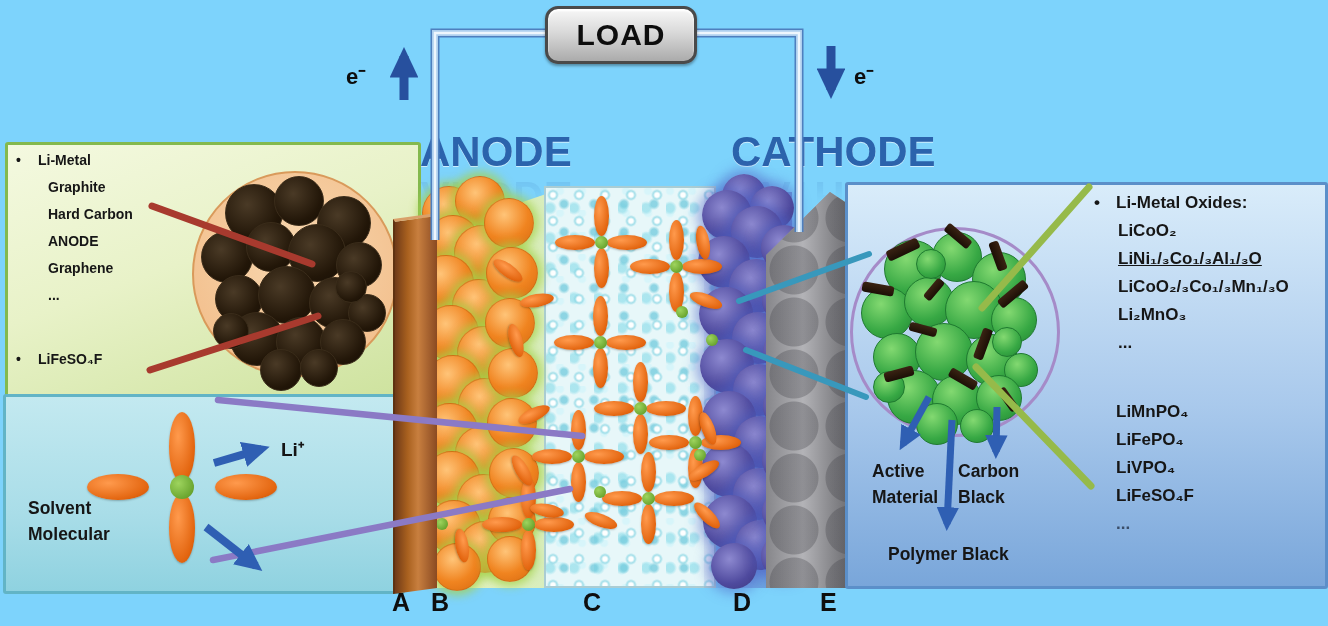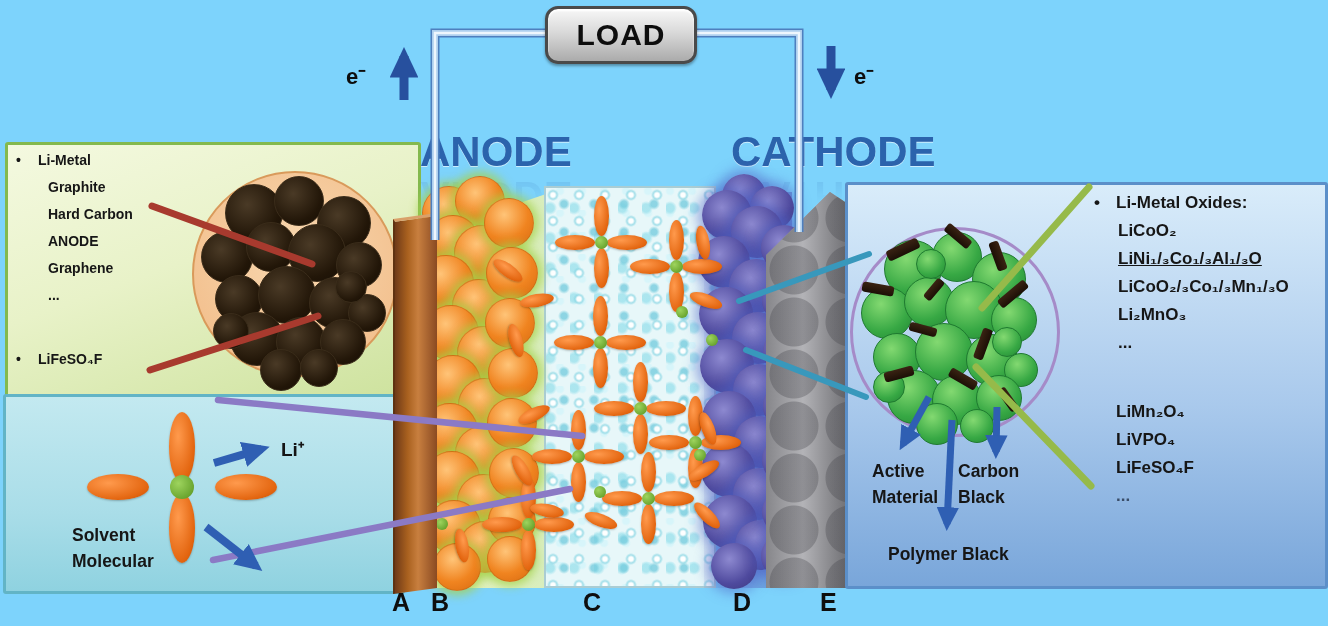--- a/index.html
+++ b/index.html
@@ -129,21 +129,21 @@
     <div class="row sub">Graphene</div>
     <div class="row sub">...</div>
   </div>
   <div class="abs list" style="left:16px;top:346px;">
     <div class="row"><span class="bullet">•</span><span>LiFeSO₄F</span></div>
   </div>
   <div class="abs left-circle"></div>
 
   <div class="abs solvent-box"></div>
   <div class="abs txt" style="left:281px;top:436px;font-size:19px;z-index:18;">Li⁺</div>
-  <div class="abs caption" style="left:28px;top:522px;margin-left:44px;">
+  <div class="abs caption" style="left:28px;top:495px;">
     <div>Solvent</div>
     <div>Molecular</div>
   </div>
 
   <div class="abs plate-a"></div>
   <div class="abs anode-panel"></div>
   <div class="abs electrolyte"></div>
   <div class="abs cathode-glow"></div>
   <div class="abs plate-e"></div>
 
@@ -152,21 +152,22 @@
 
   <div class="abs list rlist" style="left:1094px;top:189px;">
     <div class="row"><span class="bullet">•</span><span>Li-Metal Oxides:</span></div>
     <div class="row sub" style="padding-left:24px;">LiCoO₂</div>
     <div class="row sub" style="padding-left:24px;text-decoration:underline;">LiNi₁/₃Co₁/₃Al₁/₃O</div>
     <div class="row sub" style="padding-left:24px;">LiCoO₂/₃Co₁/₃Mn₁/₃O</div>
     <div class="row sub" style="padding-left:24px;">Li₂MnO₃</div>
     <div class="row sub" style="padding-left:24px;">...</div>
   </div>
   <div class="abs list rlist" style="left:1092px;top:398px;">
-    <div class="row sub" style="padding-left:24px;">LiMn₂O₄</div>
+    <div class="row sub" style="padding-left:24px;">LiMnPO₄</div>
+    <div class="row sub" style="padding-left:24px;">LiFePO₄</div>
     <div class="row sub" style="padding-left:24px;">LiVPO₄</div>
     <div class="row sub" style="padding-left:24px;">LiFeSO₄F</div>
     <div class="row sub" style="padding-left:24px;color:#3a4d68;">...</div>
   </div>
 
   <div class="abs caption" style="left:872px;top:458px;">
     <div>Active</div>
     <div>Material</div>
   </div>
   <div class="abs caption" style="left:958px;top:458px;">

